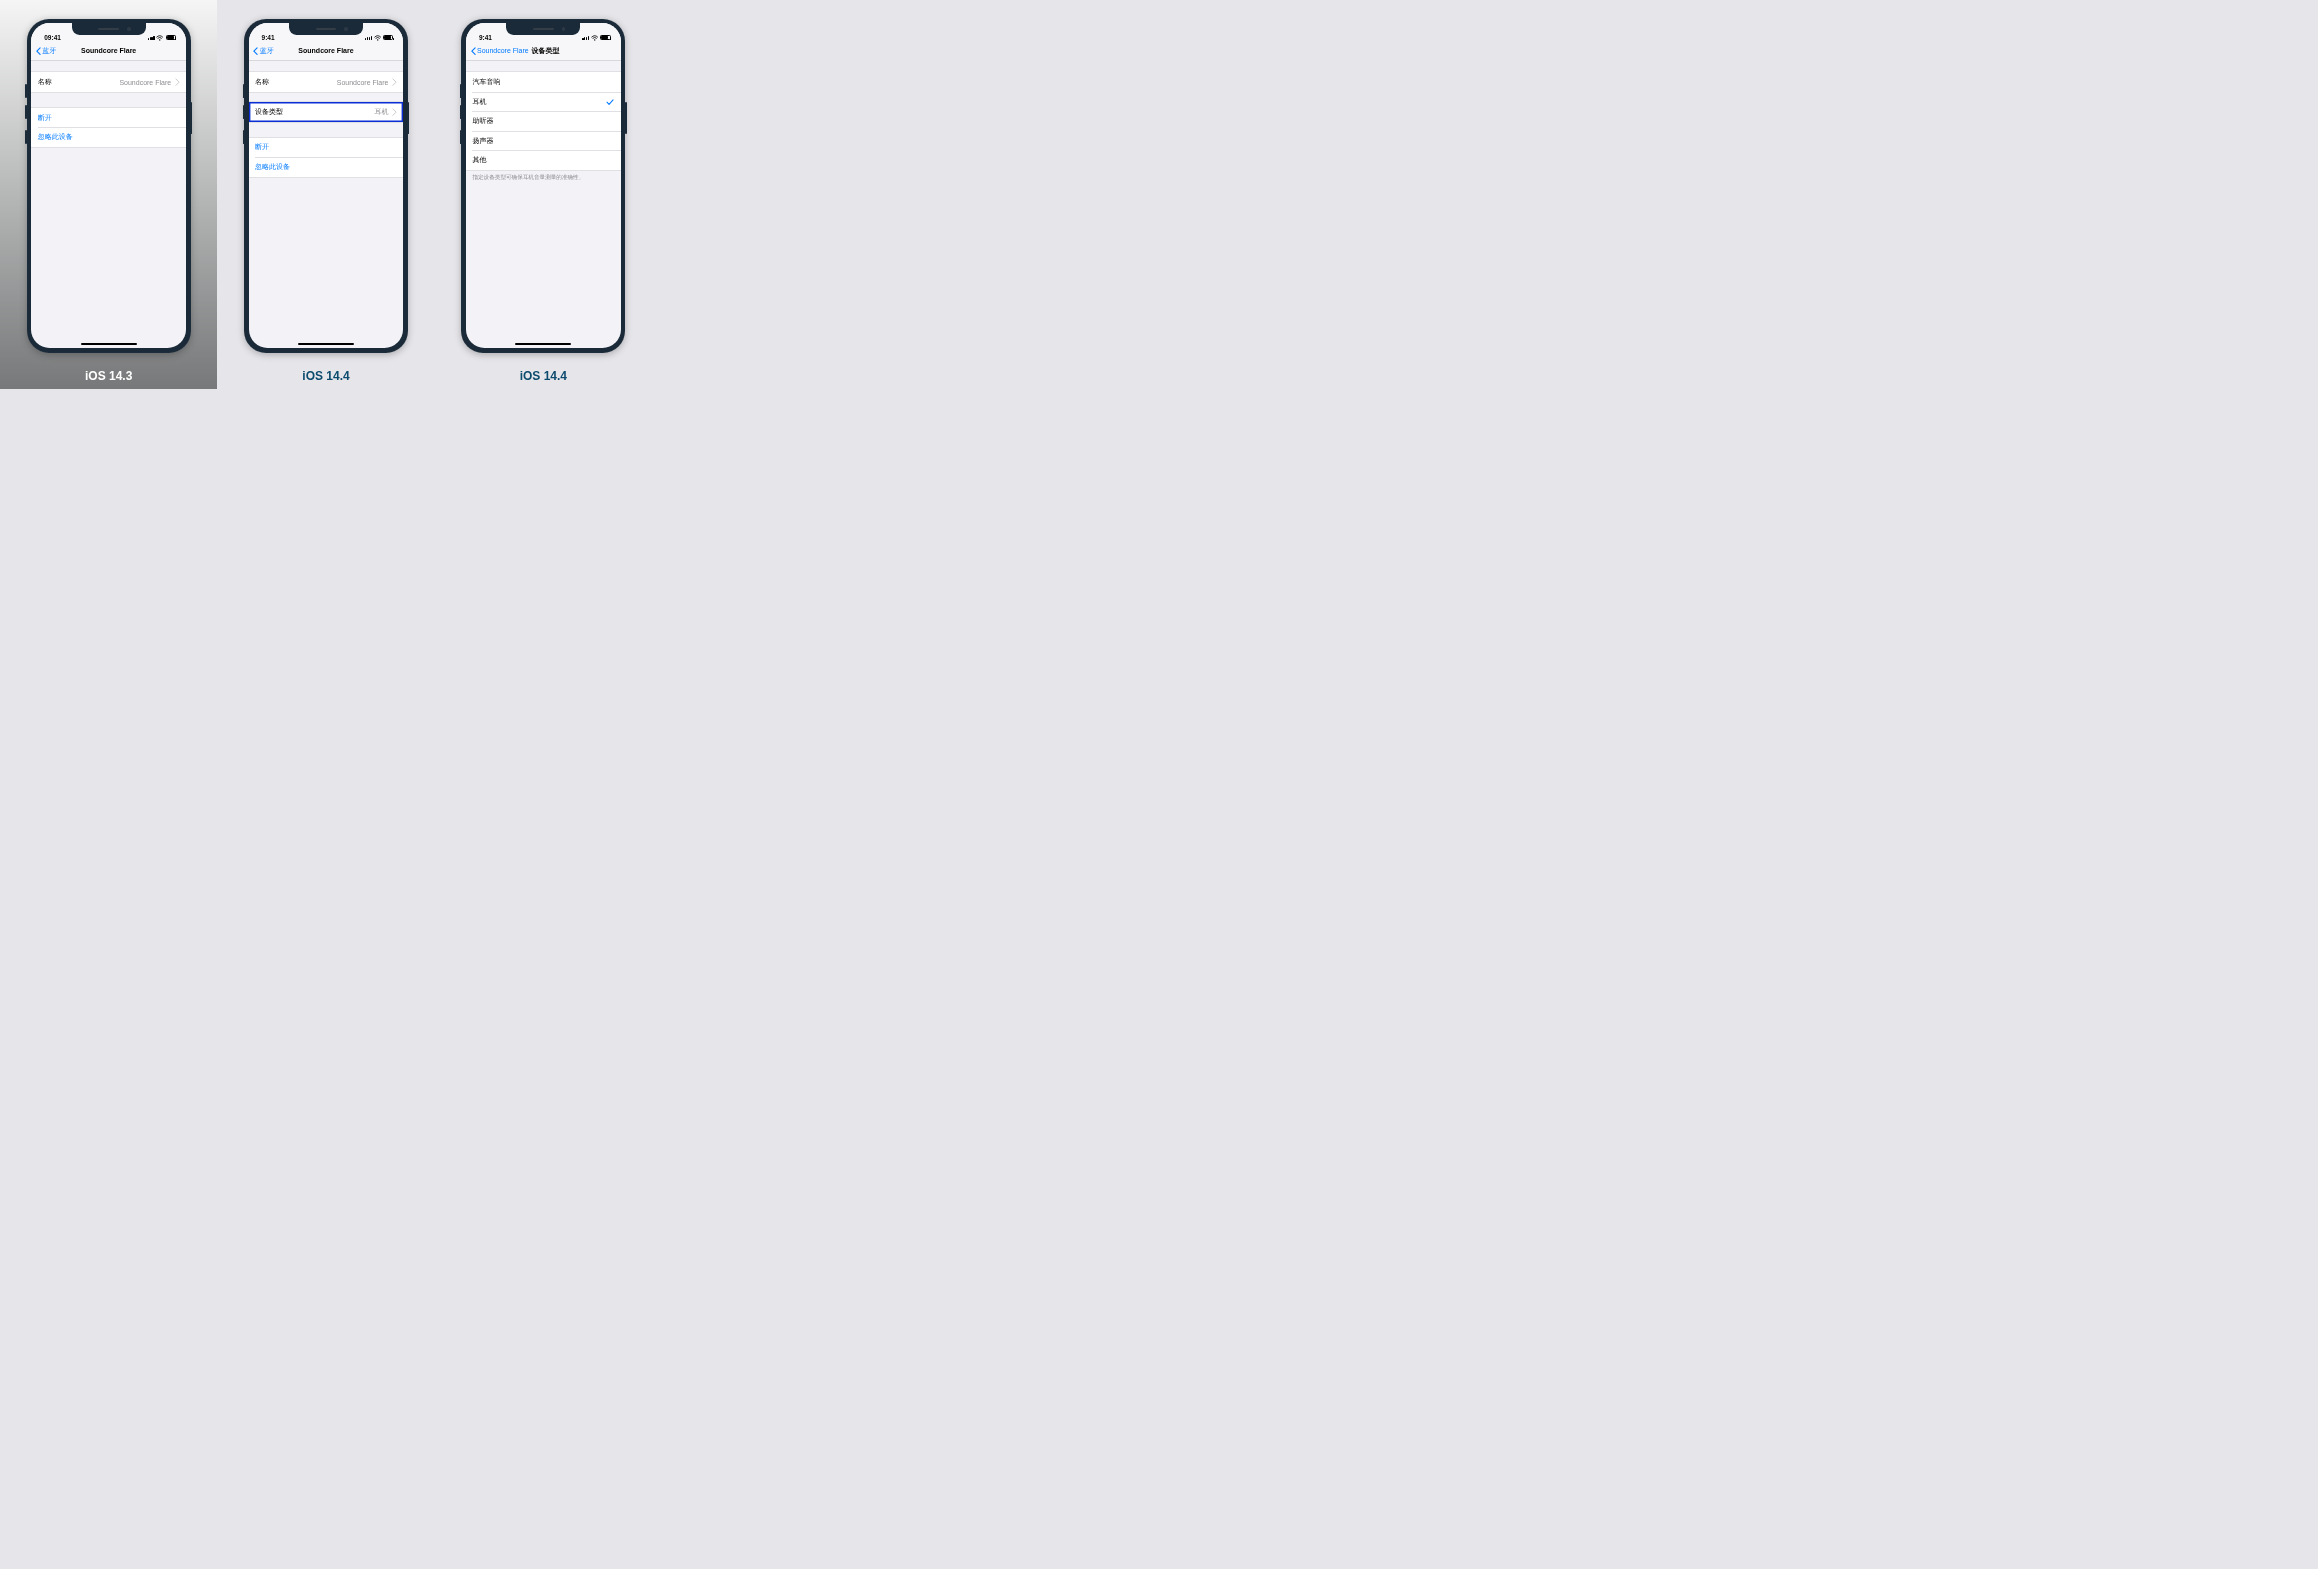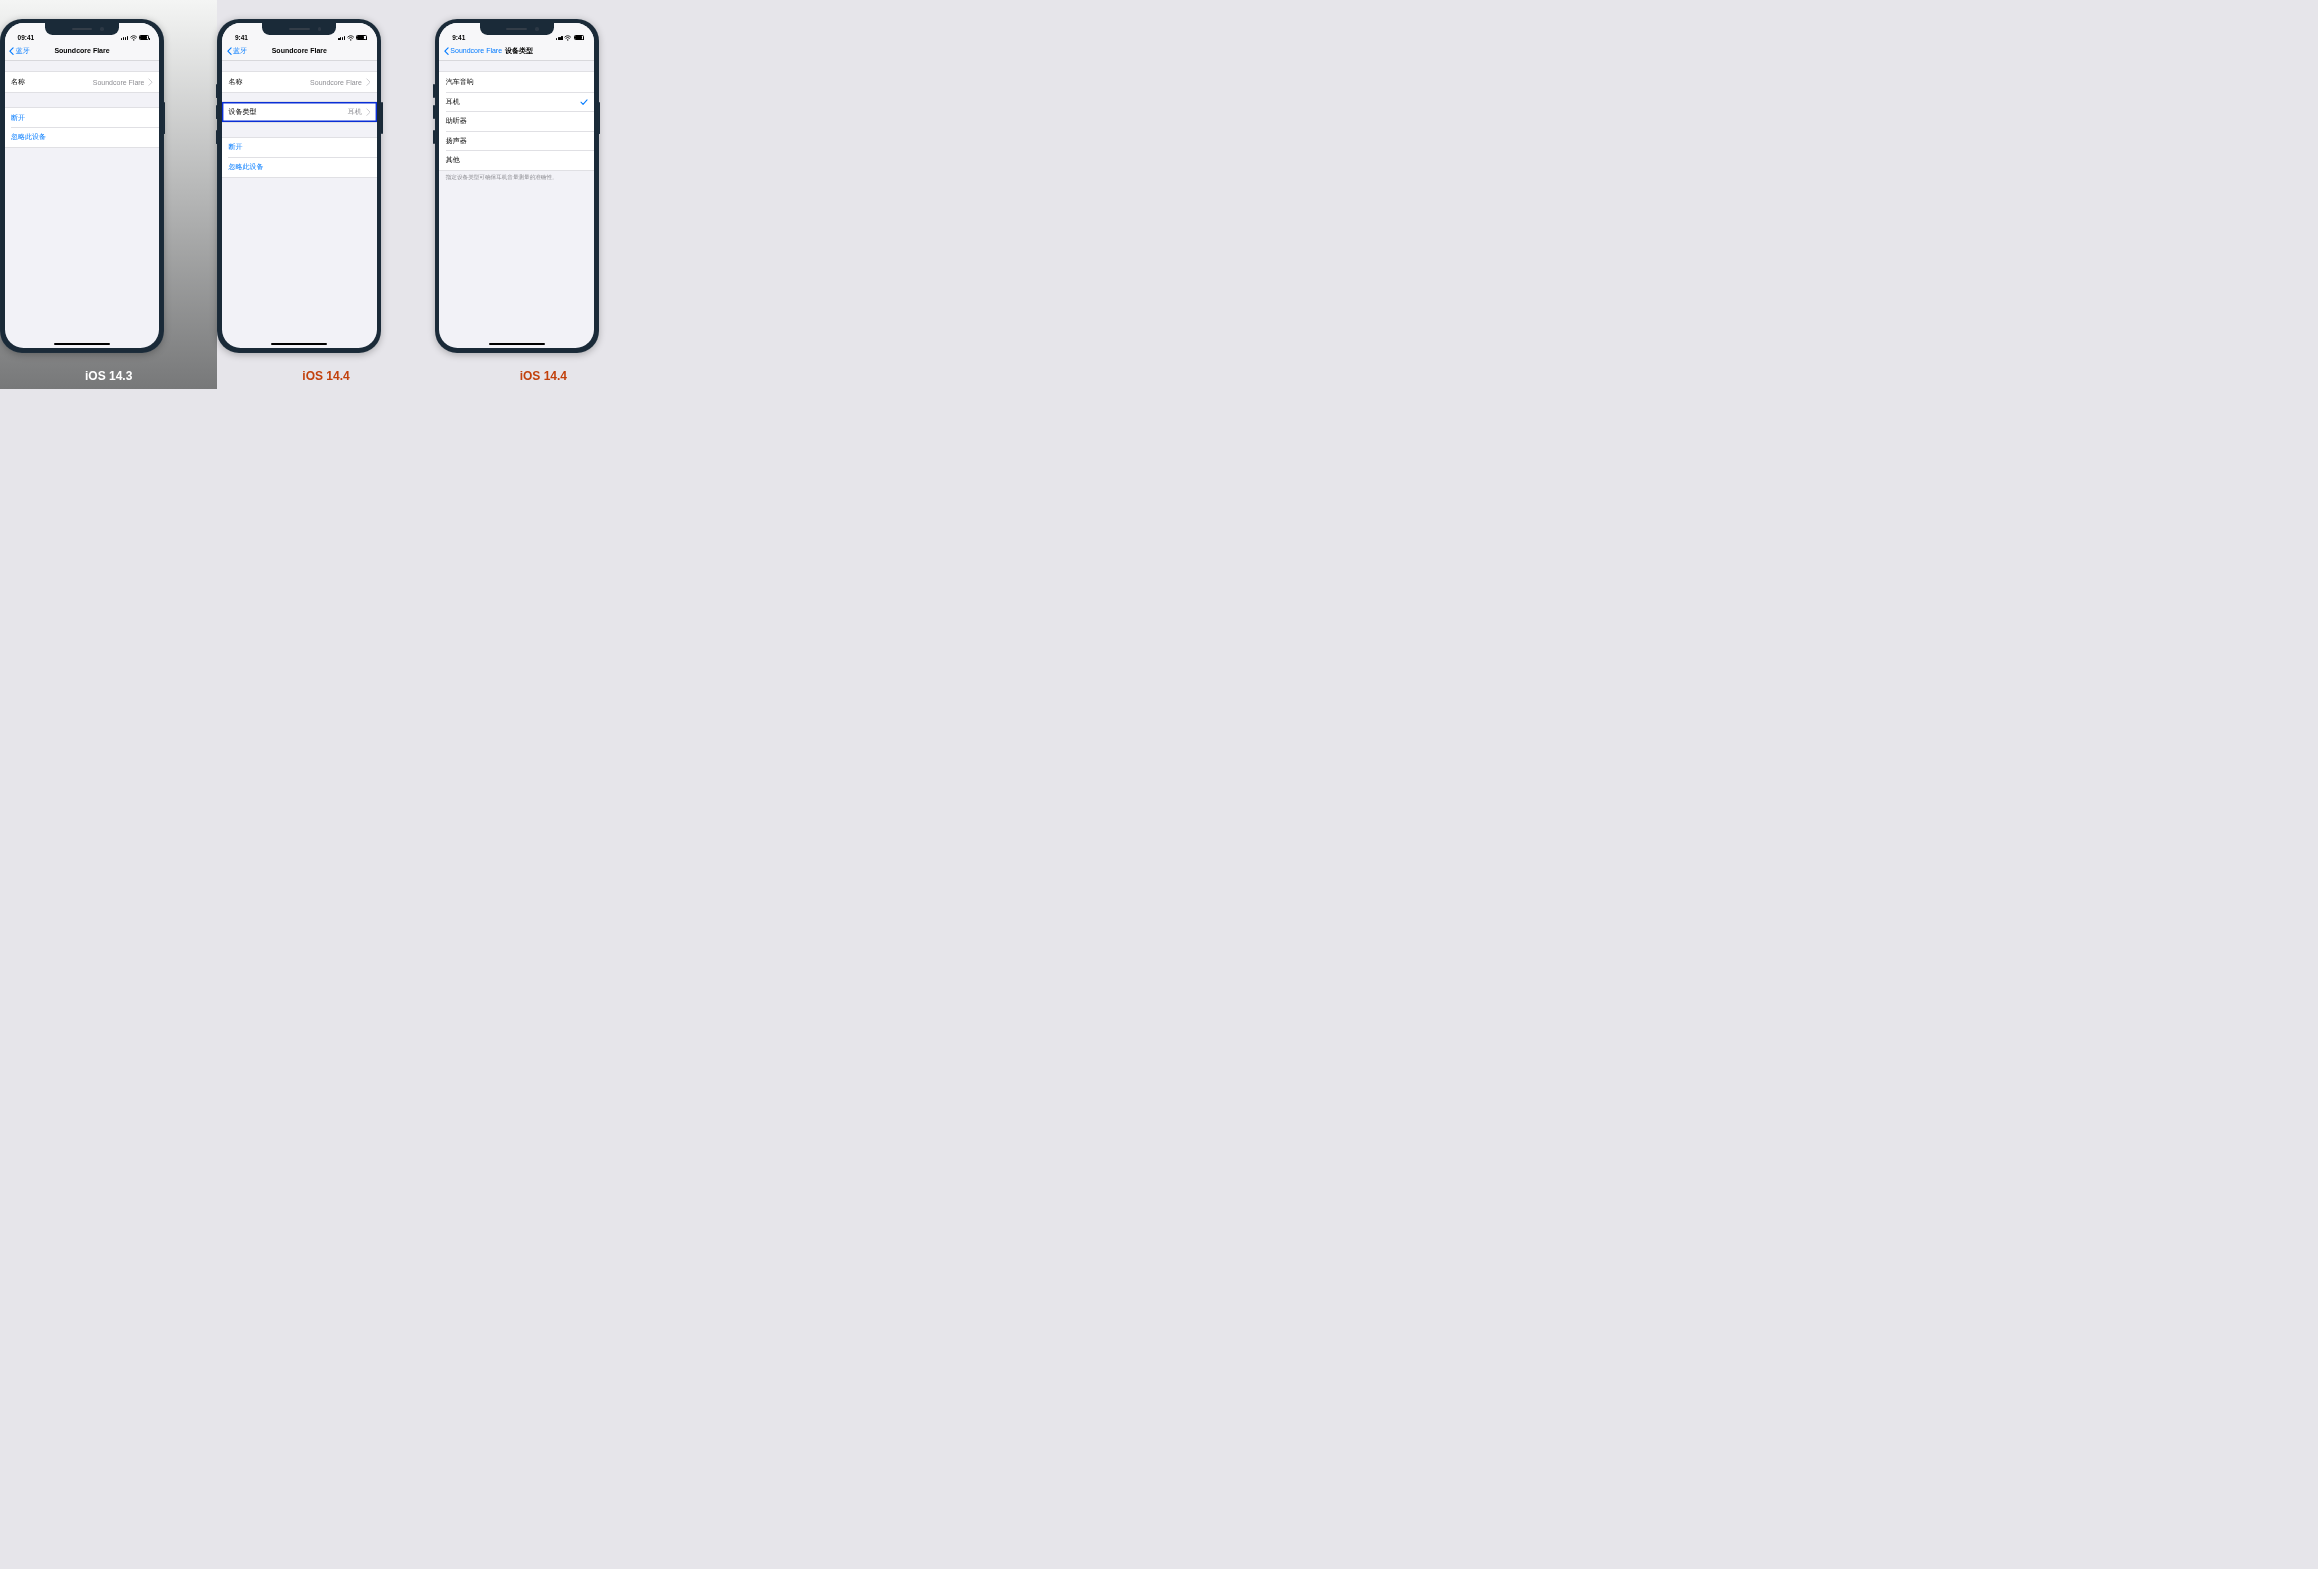--- a/index.html
+++ b/index.html
@@ -8,36 +8,37 @@
     font-family: -apple-system, "Helvetica Neue", Arial, "PingFang SC", sans-serif;
     background:#e6e5ea;
     display:flex;
     width:652px;
     height:389px;
   }
   .panel {
     flex:1 1 0;
     display:flex;
     flex-direction:column;
+    align-items:center;
     justify-content:flex-start;
     padding-top:18.5px;
     position:relative;
   }
   .panel.gray { background: linear-gradient(180deg,#f4f5f4 0%,#777879 100%); }
   .panel.lav  { background:#e6e5ea; }
   .caption {
     position:absolute;
     bottom:6.5px;
     left:0; right:0;
     text-align:center;
     font-size:12px;
     font-weight:700;
   }
   .panel.gray .caption { color:#fff; }
-  .panel.lav  .caption { color:#c2410c; }
+  .panel.lav  .caption { color:#0c4a6e; }
 
   
   .phone {
     width:164px;
     height:334px;
     background:#1a2a38;
     border-radius:22px;
     padding:4.6px;
     position:relative;
     box-shadow: 0 1.9px 7.4px rgba(0,0,0,.25), inset 0 0 0.9px rgba(255,255,255,.2);

